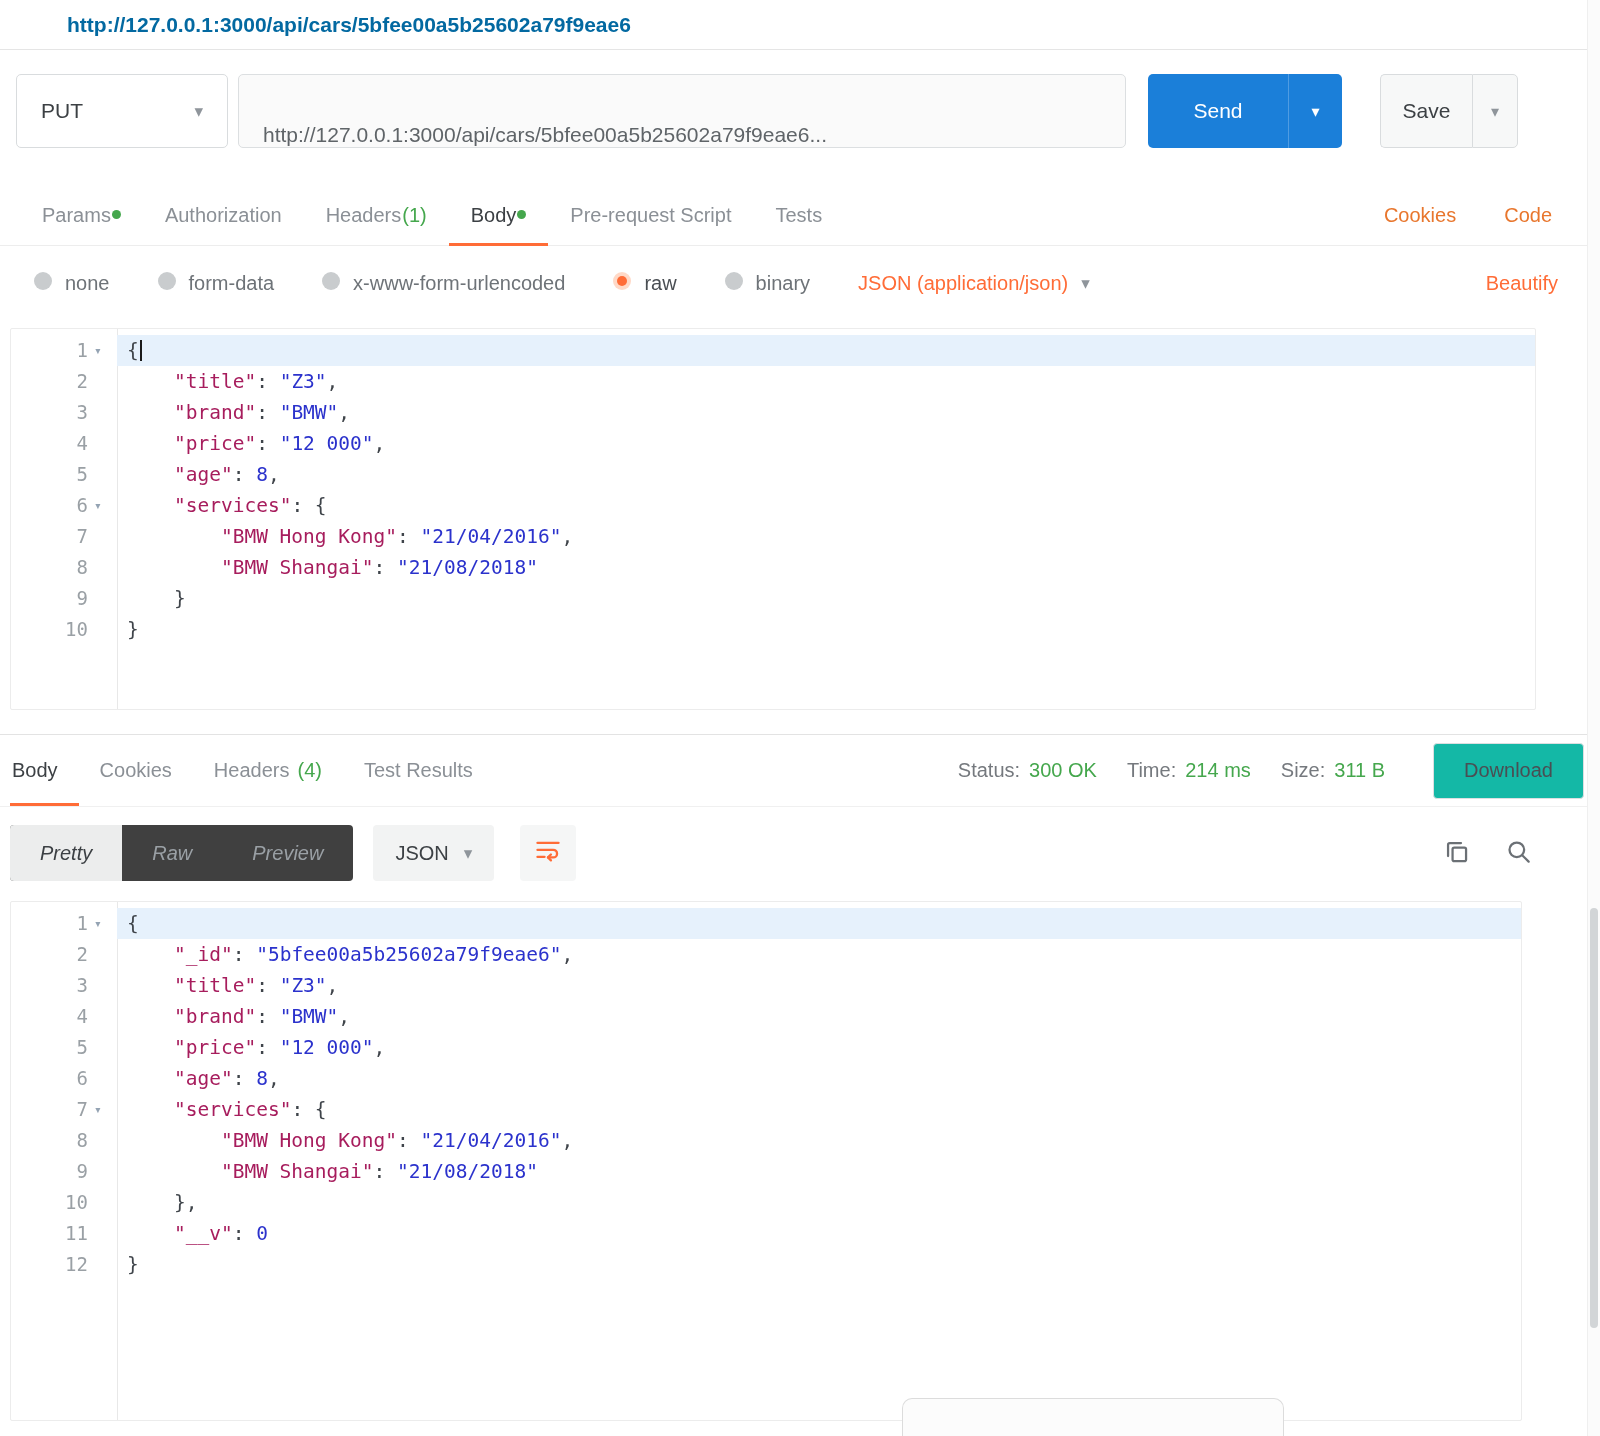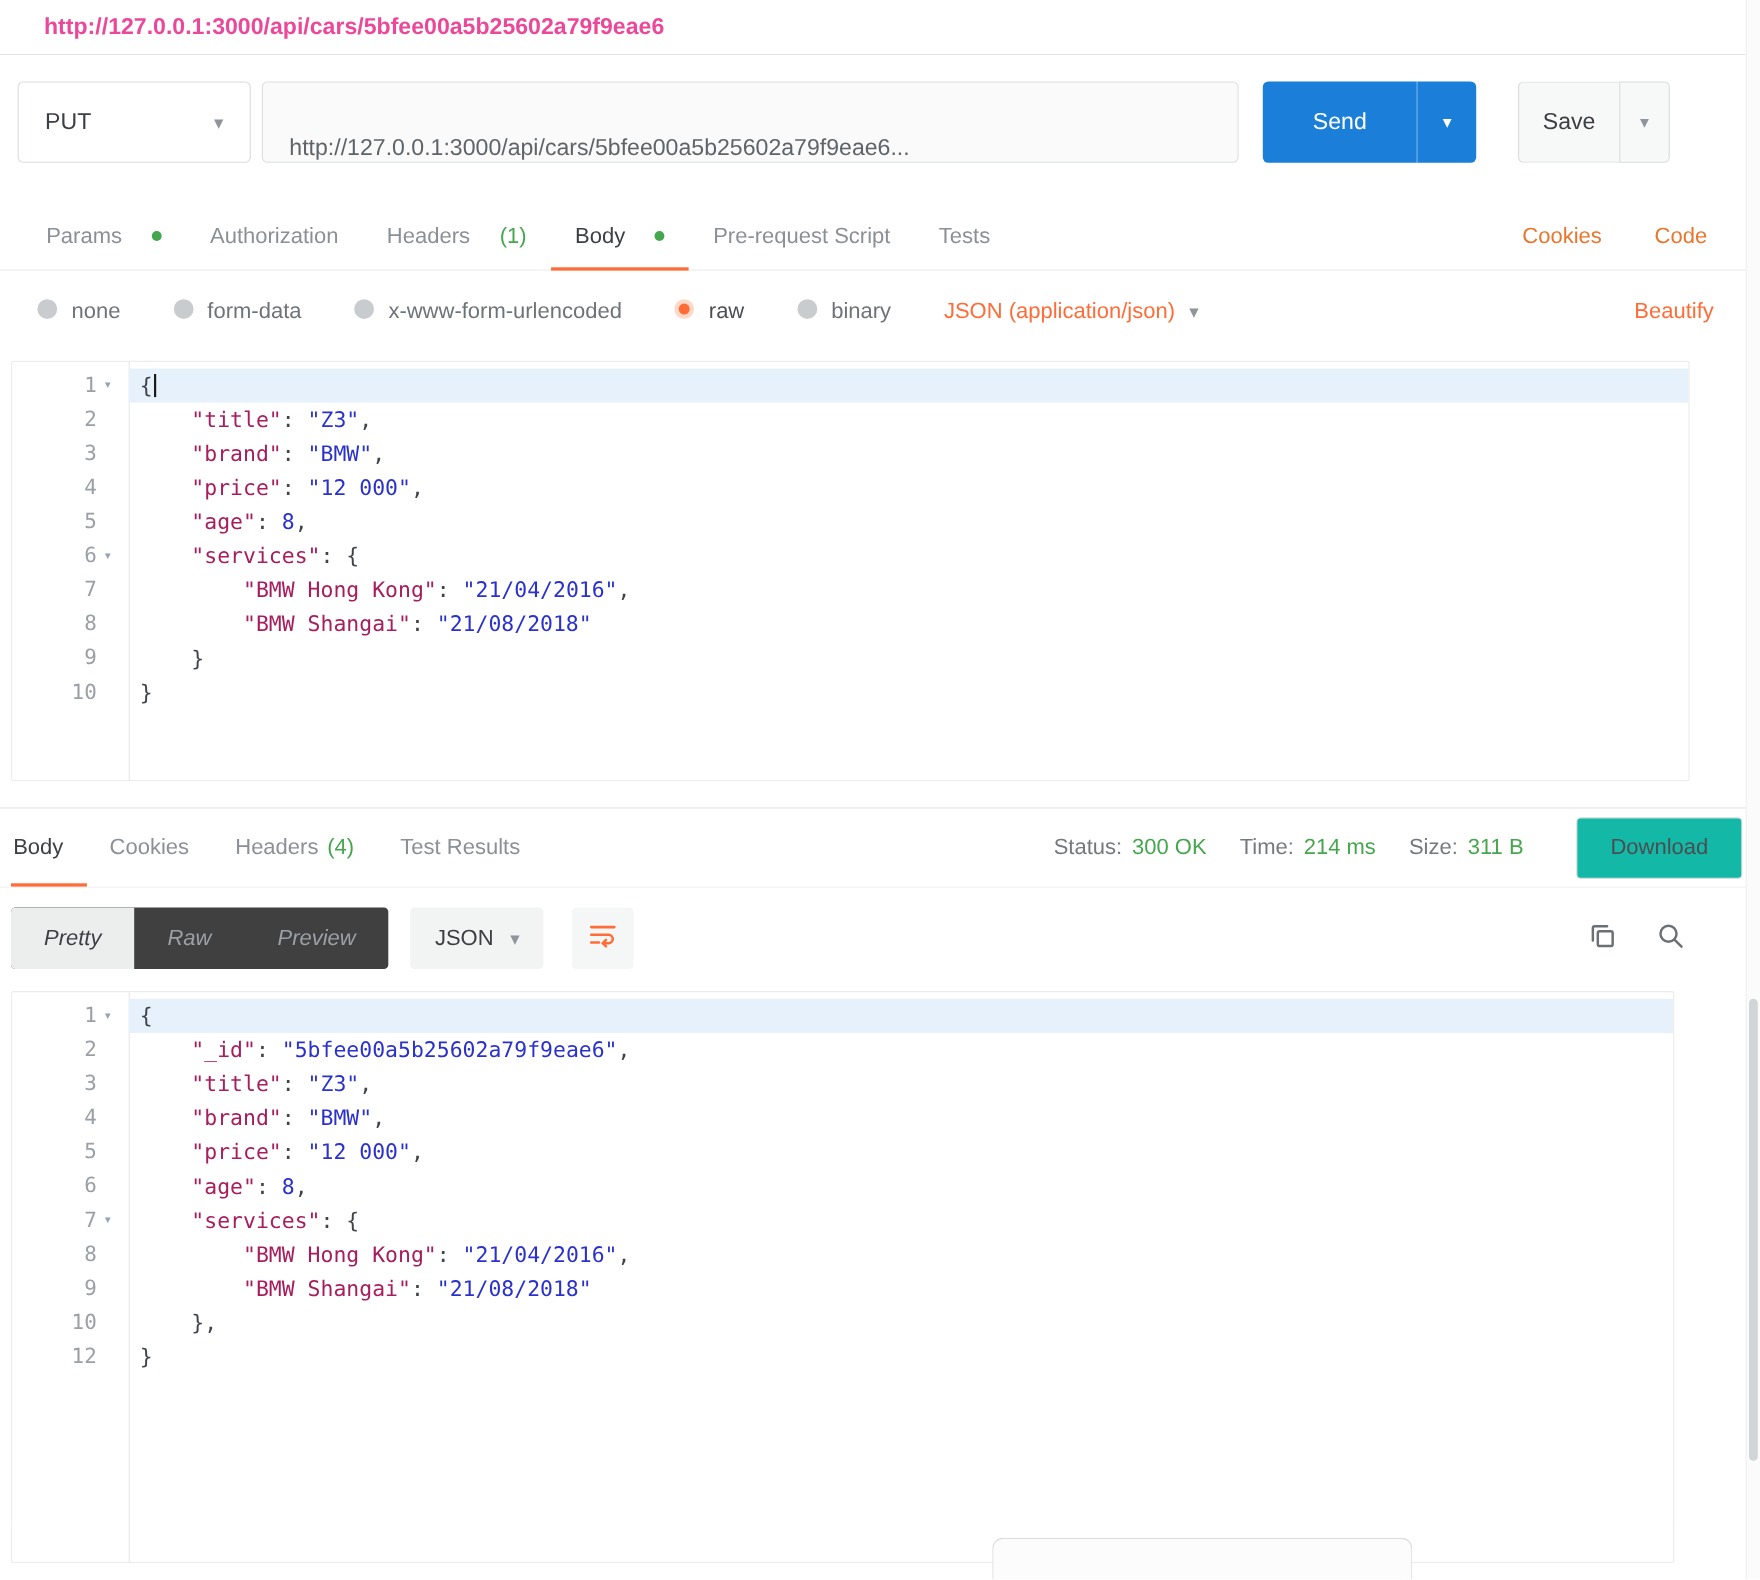--- a/index.html
+++ b/index.html
@@ -4,40 +4,40 @@
 <style>
   * { box-sizing: border-box; }
   html, body { margin: 0; padding: 0; }
   body {
     width: 1600px; height: 1436px; position: relative; overflow: hidden;
     background: #fff; color: #3c4044;
     font-family: "Liberation Sans", sans-serif;
   }
   
   .titlebar { height: 50px; display: flex; align-items: center; padding: 0 40px; border-bottom: 1px solid #e5e5e5; }
-  .tab-title { font-size: 21px; font-weight: 700; color: #ec4899; white-space: nowrap; }
+  .tab-title { font-size: 21px; font-weight: 700; color: #0369a1; white-space: nowrap; margin-left: 27px; }
 
   
   .request-bar { display: flex; align-items: center; padding: 24px 82px 22px 16px; }
   .method-select { width: 212px; height: 74px; border: 1px solid #d9dcde; border-radius: 5px; background: #fff;
     display: flex; align-items: center; justify-content: space-between; padding: 0 24px; font-size: 21px; color: #3c4044; cursor: pointer; flex: none; }
   .caret { color: #8f959b; font-size: 17px; }
   .url-input { flex: 1; height: 74px; margin-left: 10px; background: #fafafa; border: 1px solid #dcdfe1; border-radius: 5px;
     display: flex; align-items: flex-end; padding: 0 24px; overflow: hidden; }
   .url-text { font-size: 21px; color: #5f6468; white-space: nowrap; }
   .send-group { display: flex; margin-left: 22px; flex: none; }
   .send-btn { height: 74px; width: 140px; background: #1b7fd9; border: none; border-radius: 5px 0 0 5px; color: #fff; font-size: 21px; font-family: inherit; cursor: pointer; }
   .send-caret { height: 74px; width: 54px; background: #1b7fd9; border: none; border-left: 1px solid #4f9ce2; border-radius: 0 5px 5px 0; color: #fff; font-size: 16px; cursor: pointer; }
   .save-group { display: flex; margin-left: 38px; flex: none; }
   .save-btn { height: 74px; width: 92px; background: #f7f8f8; border: 1px solid #d9dcde; border-right: none; border-radius: 5px 0 0 5px; color: #3c4044; font-size: 21px; font-family: inherit; cursor: pointer; }
   .save-caret { height: 74px; width: 46px; background: #f7f8f8; border: 1px solid #d9dcde; border-radius: 0 5px 5px 0; color: #8f959b; font-size: 16px; cursor: pointer; }
 
   
   .req-tabs { display: flex; align-items: stretch; height: 60px; margin-top: 16px; padding: 0 20px; border-bottom: 1px solid #ededed; font-size: 20px; color: #8b9096; }
-  .req-tab { display: flex; align-items: center; gap: 27px; padding: 0 22px; cursor: pointer; position: relative; white-space: nowrap; }
+  .req-tab { display: flex; align-items: center; gap: 1px; padding: 0 22px; cursor: pointer; position: relative; white-space: nowrap; }
   .req-tab.active { color: #3c4044; }
   .req-tab.active::after { content: ""; position: absolute; left: 0; right: 0; bottom: -1px; height: 3px; background: #ff6c37; }
   .dot { width: 9px; height: 9px; border-radius: 50%; background: #45a74d; margin-top: -2px; flex: none; }
   .count-green { color: #45a74d; }
   .tabs-right { margin-left: auto; display: flex; align-items: center; gap: 48px; padding-right: 28px; }
   .link { color: #e8762d; cursor: pointer; text-decoration: none; }
 
   
   .body-type-bar { display: flex; align-items: center; height: 66px; padding: 0 42px 0 34px; gap: 48px; font-size: 20px; color: #6e7378; margin-top: 4px; }
   .radio-opt { display: flex; align-items: flex-start; gap: 13px; cursor: pointer; white-space: nowrap; }
@@ -382,20 +382,27 @@
         </div>
         <div class="code-line">
           <div class="gutter">
             <span class="lnum">10</span>
             <span class="fold"></span>
           </div>
           <div class="code"><span class="tk-ws">    </span><span class="tk-pln">},</span></div>
         </div>
         <div class="code-line">
           <div class="gutter">
+            <span class="lnum">11</span>
+            <span class="fold"></span>
+          </div>
+          <div class="code"><span class="tk-ws">    </span><span class="tk-key">"__v"</span><span class="tk-pln">: </span><span class="tk-num">0</span></div>
+        </div>
+        <div class="code-line">
+          <div class="gutter">
             <span class="lnum">12</span>
             <span class="fold"></span>
           </div>
           <div class="code"><span class="tk-pln">}</span></div>
         </div>
       </div>
   </section>
 
   <div class="bottom-overlay"></div>
   <div class="v-scrollbar">

